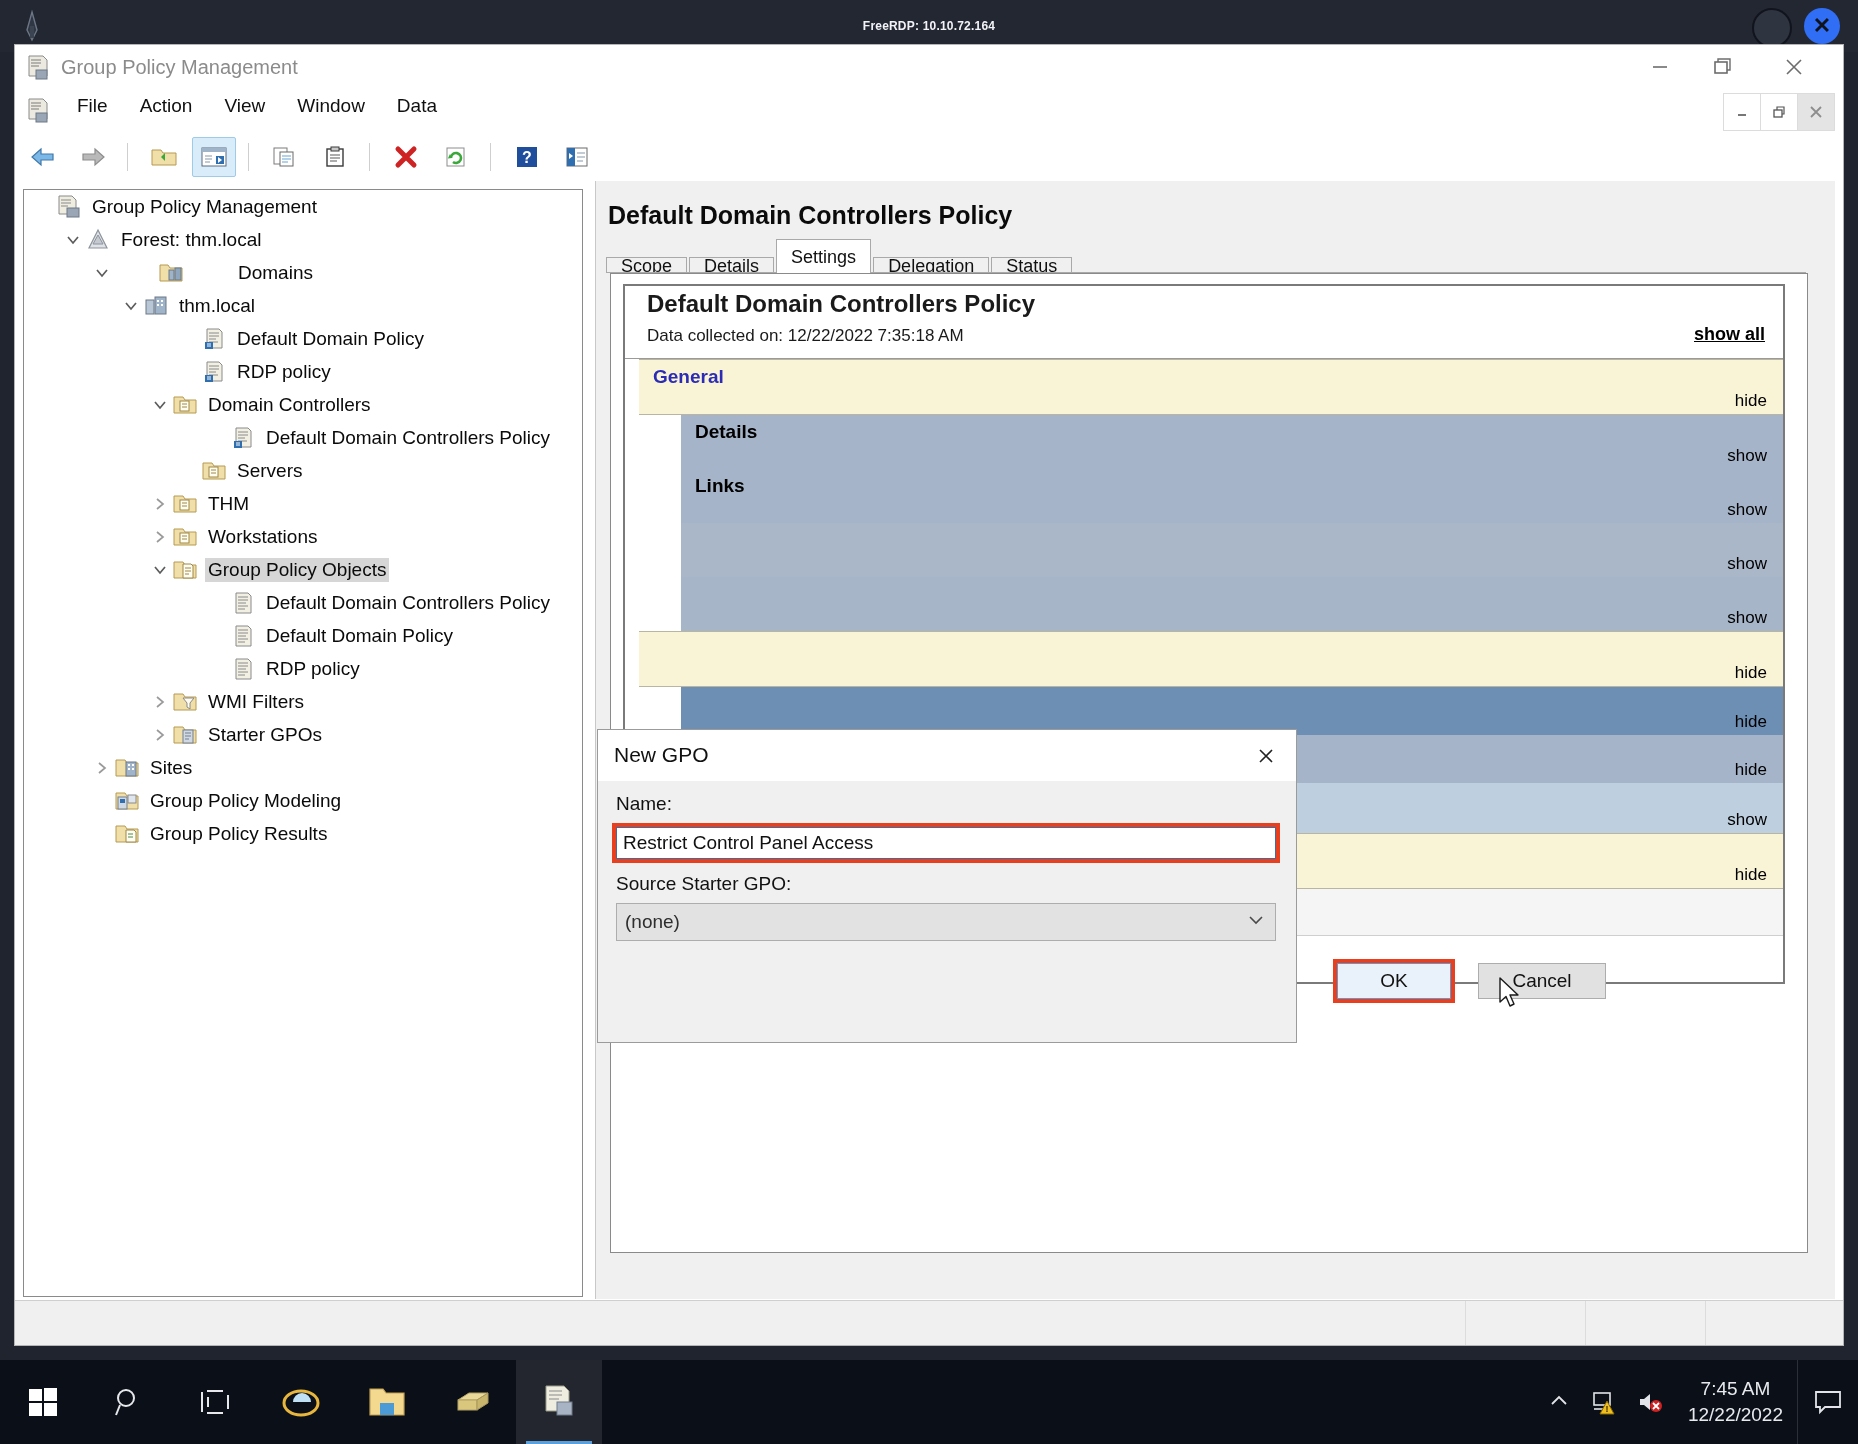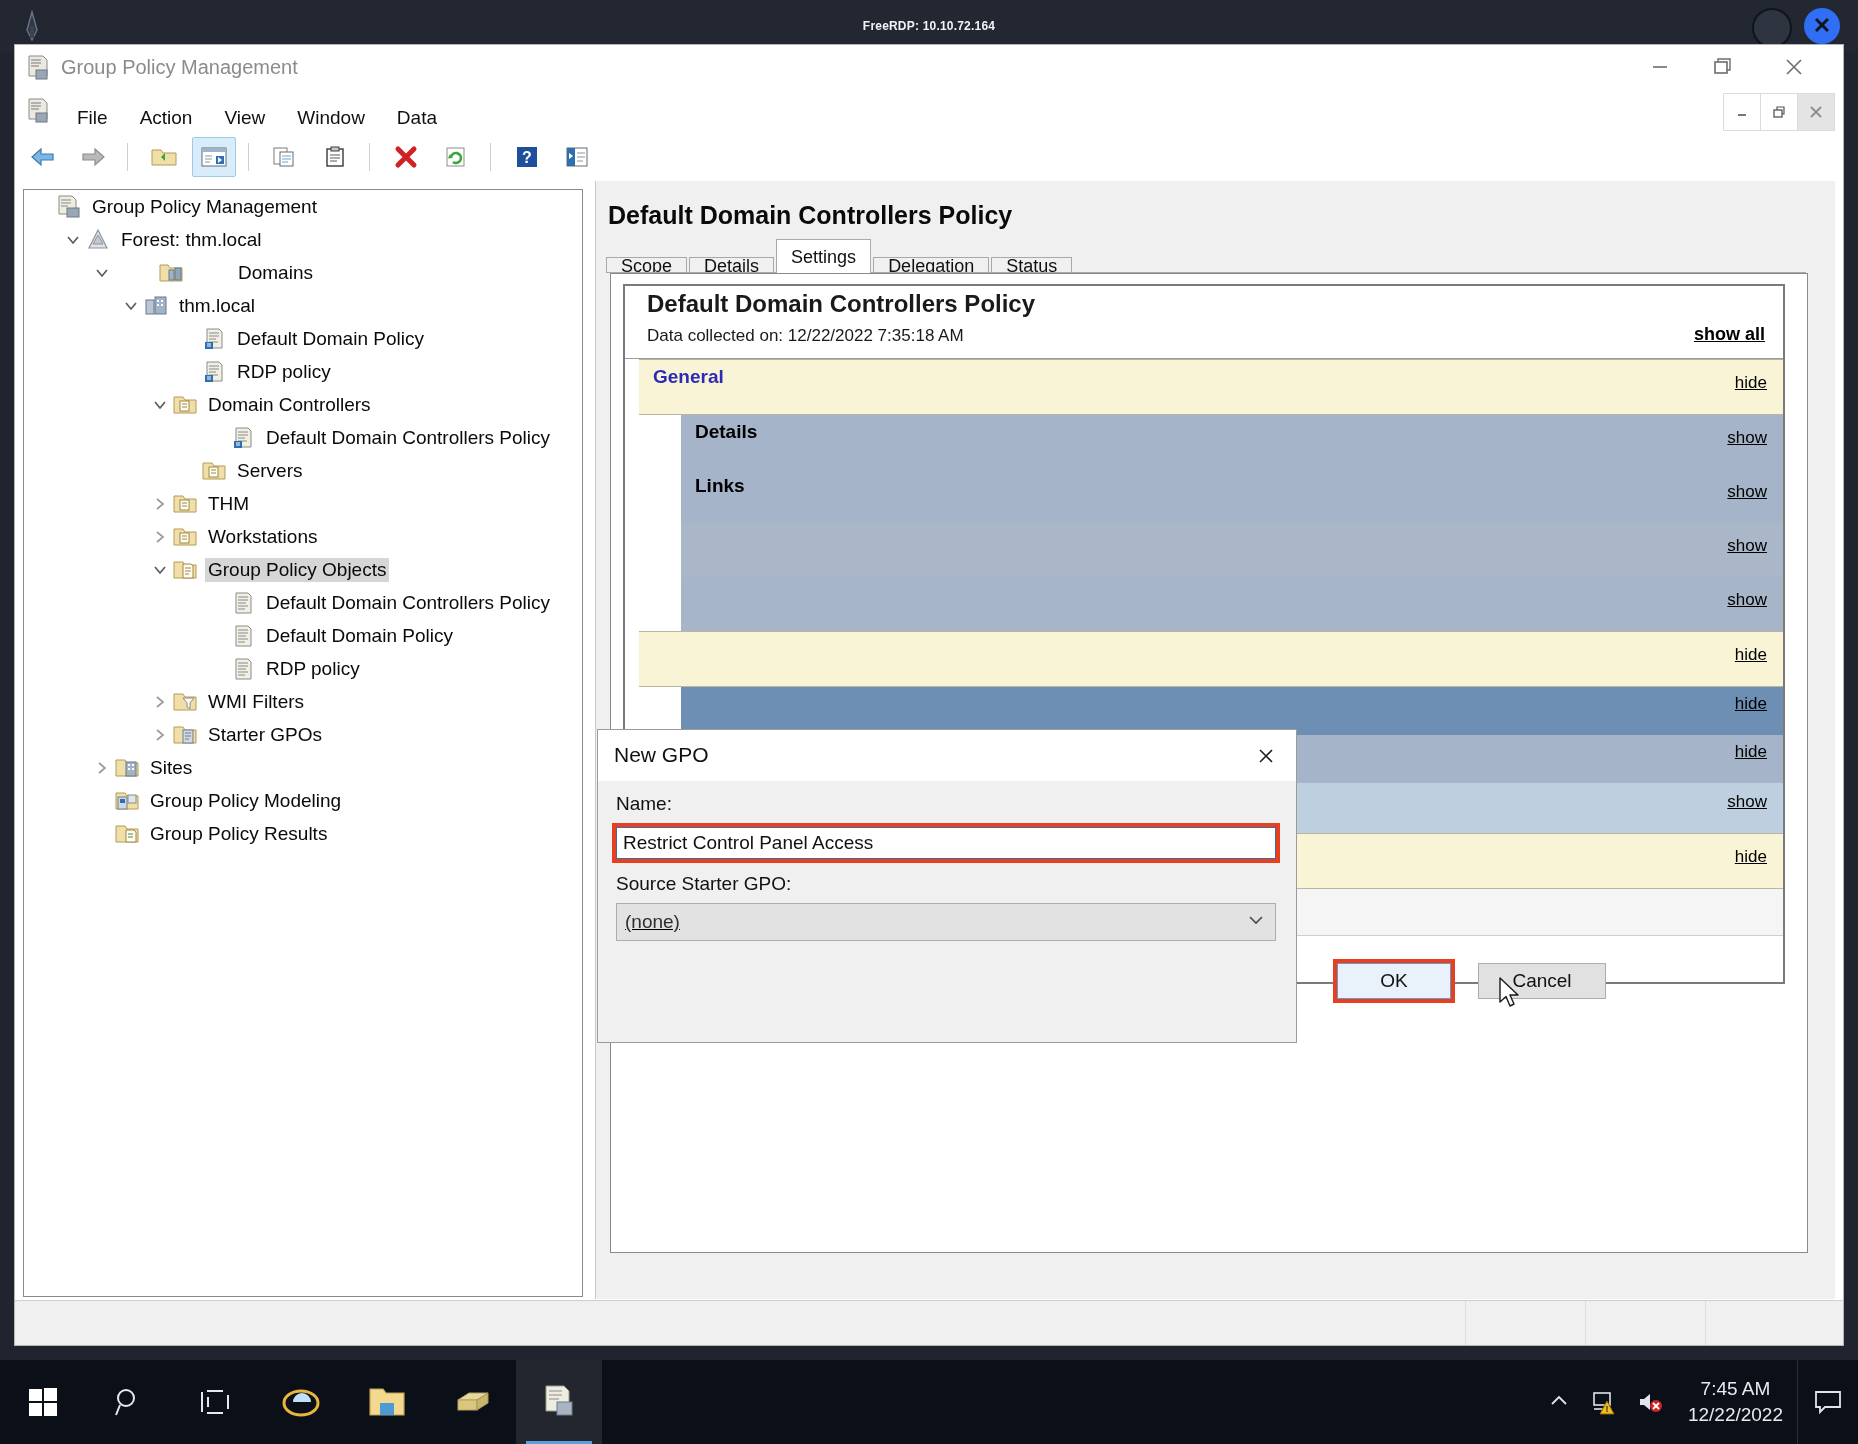--- a/index.html
+++ b/index.html
@@ -35,21 +35,21 @@
   #mmc-titlebar{position:absolute;left:0;top:0;width:1828px;height:46px;background:#ffffff;}
   #mmc-titlebar-icon{position:absolute;left:10px;top:9px;width:26px;height:28px;}
   #mmc-title-text{position:absolute;left:46px;top:11px;font-size:20px;color:#8b8b8b;}
   .win-ctl{position:absolute;top:0;width:62px;height:44px;display:flex;align-items:center;justify-content:center;color:#6d6d6d;}
   #mmc-min{right:152px;}
   #mmc-max{right:90px;}
   #mmc-close{right:18px;}
 
   #mmc-menubar{position:absolute;left:0;top:46px;width:1828px;height:42px;background:#fff;border-bottom:1px solid #e7e7e7;}
   #mmc-menu-icon{position:absolute;left:10px;top:6px;width:26px;height:28px;}
-  #mmc-menu-list{position:absolute;left:46px;top:0;height:42px;display:flex;align-items:flex-end;}
+  #mmc-menu-list{position:absolute;left:46px;top:0;height:42px;display:flex;align-items:flex-start;}
   .menu-item{padding:4px 16px;font-size:19px;color:#101010;cursor:default;}
   
   #mdi-ctls{position:absolute;right:8px;top:2px;height:38px;display:flex;align-items:stretch;border-left:1px solid #dcdcdc;}
   .mdi-btn{width:36px;display:flex;align-items:center;justify-content:center;color:#555;font-size:16px;border:1px solid #dcdcdc;margin-left:-1px;background:#fff;}
   .mdi-btn.close{background:#e4e4e4;color:#8d8d8d;}
 
   #mmc-toolbar{position:absolute;left:0;top:88px;width:1828px;height:48px;background:#fff;border-bottom:1px solid #d6d6d6;display:flex;align-items:center;}
   .tb-btn{width:42px;height:38px;margin-left:6px;display:flex;align-items:center;justify-content:center;border:1px solid transparent;border-radius:2px;}
   .tb-btn.active{border-color:#9fcbe8;background:#d9ecf9;}
   .tb-sep{width:1px;height:28px;background:#cfcfcf;margin:0 8px 0 12px;}
@@ -87,21 +87,21 @@
     background:#fff;border:1px solid #8a8a8a;box-sizing:border-box;overflow:hidden;
   }
   #report-inner{position:absolute;left:12px;top:10px;width:1162px;height:700px;border:2px solid #7a7a7a;box-sizing:border-box;background:#fff;}
   #rpt-head{position:relative;height:72px;background:#fff;border-bottom:1px solid #9a9a9a;}
   #rpt-head-title{position:absolute;left:22px;top:4px;font-size:24px;font-weight:bold;color:#1a1a1a;}
   #rpt-head-sub{position:absolute;left:22px;top:40px;font-size:17px;color:#1a1a1a;}
   #rpt-showall{position:absolute;right:18px;top:38px;font-size:18px;font-weight:bold;color:#000;text-decoration:underline;}
 
   .rpt-row{position:relative;box-sizing:border-box;padding-left:45px;}
   .rpt-row .rlabel{position:absolute;font-size:19px;font-weight:bold;}
-  .rpt-row .rtoggle{position:absolute;right:16px;bottom:21px;font-size:17px;color:#000;text-decoration:underline;}
+  .rpt-row .rtoggle{position:absolute;right:16px;bottom:3px;font-size:17px;color:#000;}
   .band-yellow{background:#faf4d7;border-top:1px solid #b9b5a0;border-bottom:1px solid #b9b5a0;}
   .band-yellow .rlabel{color:#2b2bb5;}
   .band-blue1{background:#a5b4c8;}
   .band-blue2{background:#a9b7c9;}
   .band-blue3{background:#a6b5c8;}
   .band-blue-dark{background:#6e8fb4;}
   .band-blue-light{background:#bed0e0;}
 
   #rpt-footer-row{position:relative;height:46px;background:#f5f5f5;border-bottom:1px solid #cfcfcf;}
   #rpt-footer-cell{position:absolute;left:0;top:0;width:110px;height:46px;background:#fff;border-right:1px solid #cfcfcf;}
@@ -118,21 +118,21 @@
   #dlg-name-label{position:absolute;left:18px;top:12px;font-size:19px;color:#111;}
   #dlg-name-wrap{position:absolute;left:14px;top:42px;width:668px;height:40px;border:4px solid #e8401f;box-sizing:border-box;}
   #dlg-name-input{
     width:100%;height:100%;box-sizing:border-box;border:1px solid #3a6ea5;background:#fff;
     font-family:"Liberation Sans",sans-serif;font-size:19px;color:#111;padding:0 6px;outline:none;
   }
   #dlg-src-label{position:absolute;left:18px;top:92px;font-size:19px;color:#111;}
   #dlg-src-select{
     position:absolute;left:18px;top:122px;width:660px;height:38px;
     background:#e2e2e2;border:1px solid #adadad;box-sizing:border-box;
-    display:flex;align-items:center;text-decoration:underline;
+    display:flex;align-items:center;
   }
   #dlg-src-value{padding-left:8px;font-size:19px;color:#2e2e2e;}
   #dlg-src-arrow{position:absolute;right:10px;top:9px;color:#4a4a4a;font-size:16px;}
   #dlg-ok-wrap{position:absolute;left:735px;top:178px;width:122px;height:44px;border:4px solid #e8401f;box-sizing:border-box;}
   #dlg-ok{
     width:100%;height:100%;box-sizing:border-box;background:#e9f2fb;border:1px solid #5b9bd5;
     font-family:"Liberation Sans",sans-serif;font-size:19px;color:#111;display:flex;align-items:center;justify-content:center;
   }
   #dlg-cancel{
     position:absolute;left:880px;top:182px;width:128px;height:36px;

